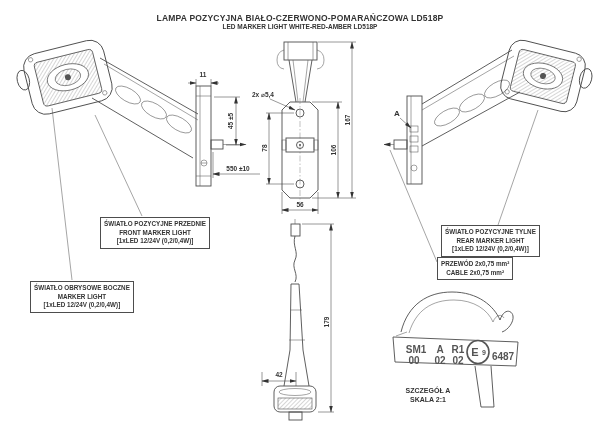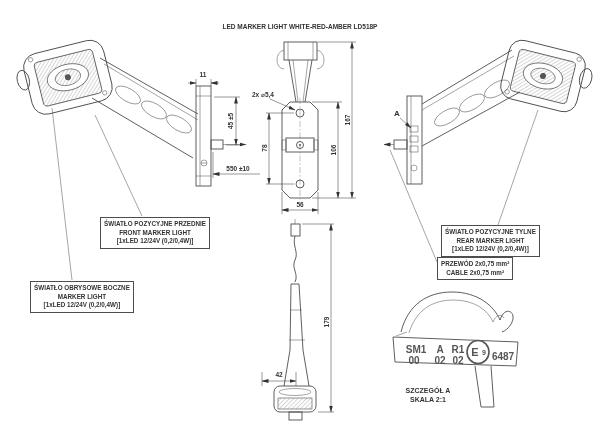--- a/index.html
+++ b/index.html
@@ -21,20 +21,21 @@
   .ln{stroke:#4d4d4d;stroke-width:.9;fill:none;}
   .lnt{stroke:#5a5a5a;stroke-width:.55;fill:none;}
   .dimln{stroke:#444;stroke-width:.55;fill:none;}
   .axis{stroke:#777;stroke-width:.45;fill:none;stroke-dasharray:6 2 1.5 2;}
 </style>
 </head>
 <body>
 
 <div class="canvas">
 
+  <div class="title">LAMPA POZYCYJNA BIAŁO-CZERWONO-POMARAŃCZOWA LD518P</div>
   <div class="subtitle">LED MARKER LIGHT WHITE-RED-AMBER LD518P</div>
 
   <svg width="600" height="434" viewBox="0 0 600 434">
     <defs>
       <marker id="arr" markerWidth="7" markerHeight="5" refX="6.5" refY="2.5" orient="auto-start-reverse" markerUnits="userSpaceOnUse">
         <path d="M0,0.6 L7,2.5 L0,4.4 z" fill="#333"></path>
       </marker>
       <pattern id="hatch" width="3" height="3" patternUnits="userSpaceOnUse" patternTransform="rotate(45)">
         <line x1="0" y1="0" x2="0" y2="3" stroke="#8a8a8a" stroke-width="0.7"></line>
       </pattern>

